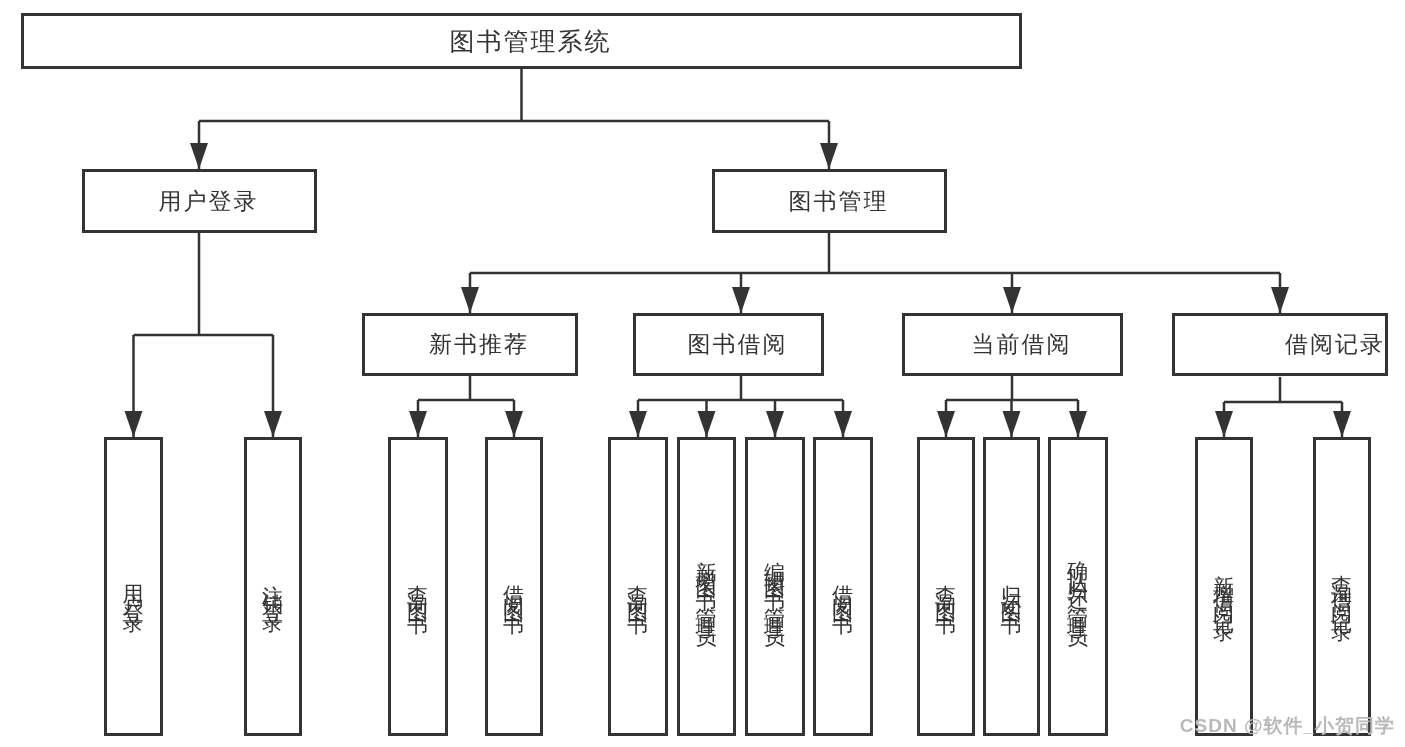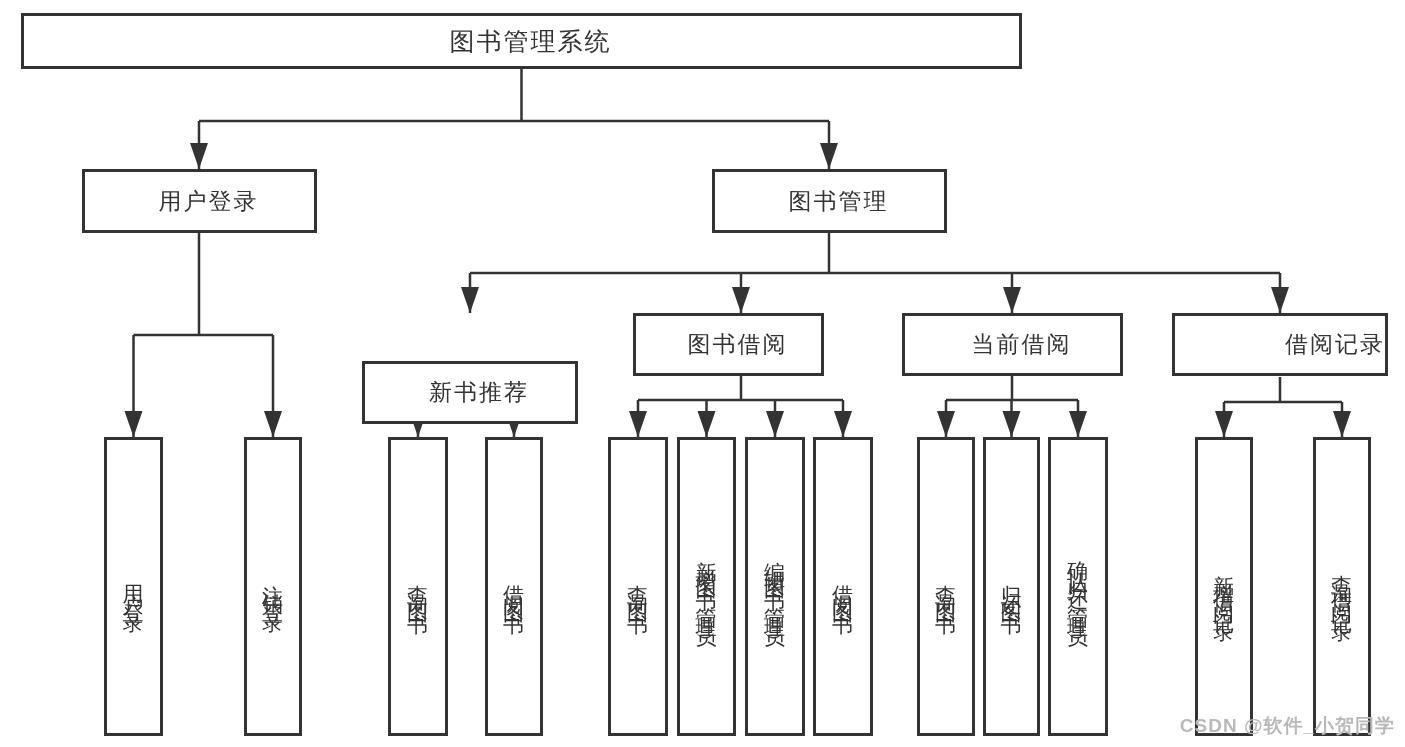--- a/index.html
+++ b/index.html
@@ -89,21 +89,21 @@
     <span>图书管理系统</span>
   </div>
 
   <div class="node hbox" style="left:82px; top:169px; width:235px; height:64px;">
     <span>用户登录</span>
   </div>
   <div class="node hbox" style="left:712px; top:169px; width:235px; height:64px;align-items:center;">
     <span>图书管理</span>
   </div>
 
-  <div class="node hbox" style="left:362px; top:313px; width:216px; height:63px;margin-top:48px;">
+  <div class="node hbox" style="left:362px; top:313px; width:216px; height:63px;">
     <span>新书推荐</span>
   </div>
   <div class="node hbox" style="left:633px; top:313px; width:191px; height:63px;text-align:center;">
     <span>图书借阅</span>
   </div>
   <div class="node hbox" style="left:902px; top:313px; width:221px; height:63px;">
     <span>当前借阅</span>
   </div>
   <div class="node hbox" style="left:1172px; top:313px; width:216px; height:63px;justify-content:flex-end;">
     <span>借阅记录</span>

